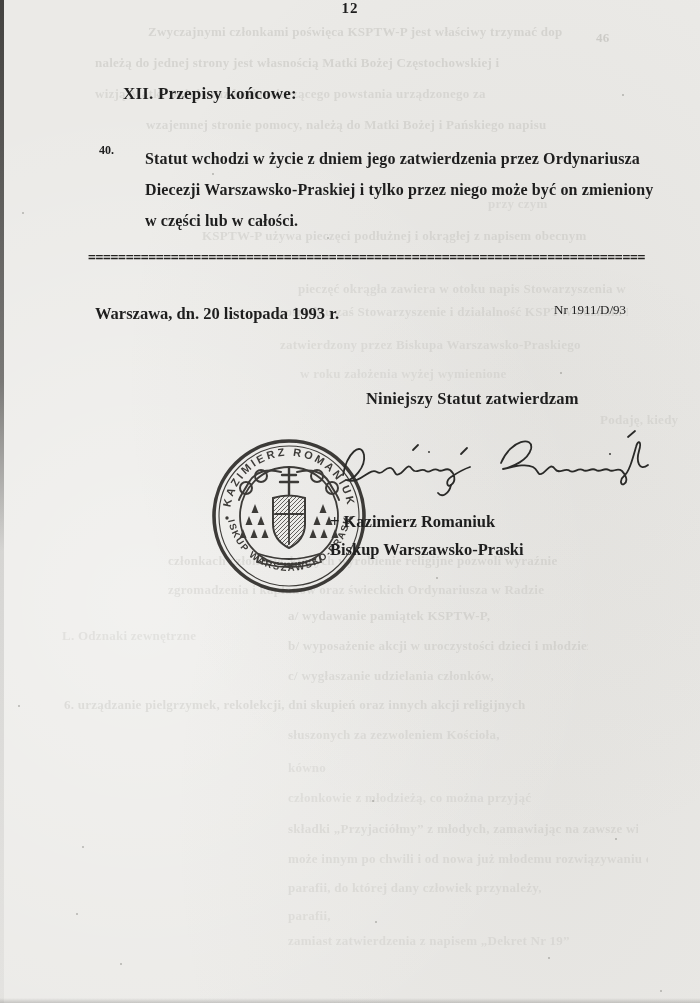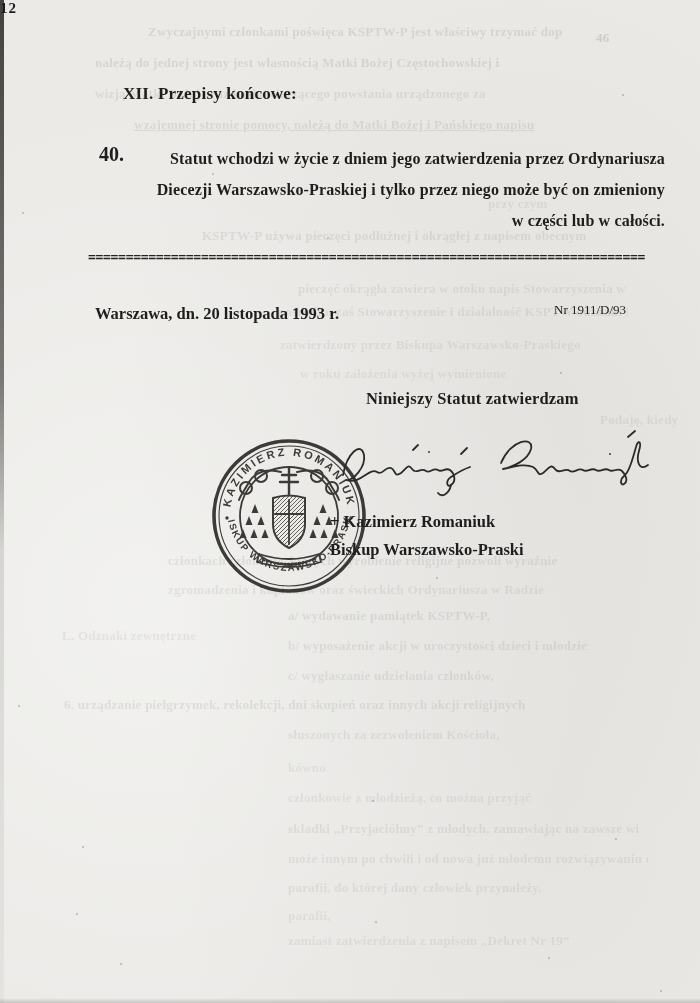--- a/index.html
+++ b/index.html
@@ -19,26 +19,26 @@
   .edge-left{
     position:absolute;left:0;top:0;width:4px;height:1003px;pointer-events:none;
     background:linear-gradient(180deg, rgba(25,24,22,0.80) 0%, rgba(25,24,22,0.55) 38%,
                rgba(25,24,22,0.12) 55%, rgba(25,24,22,0.04) 100%);
   }
   .edge-bottom{
     position:absolute;left:0;bottom:0;width:700px;height:5px;pointer-events:none;
     background:linear-gradient(0deg, rgba(25,24,22,0.18), transparent);
   }
   .txt{position:absolute;white-space:nowrap;}
-  .page-number{left:0;top:31;width:700px;font-size:15px;font-weight:700;letter-spacing:1px;}
+  .page-number{left:0;top:31;width:700px;text-align:center;font-size:15px;font-weight:700;letter-spacing:1px;}
   .heading{left:95;margin-left:28px;}
   .txt.heading{left:95px;top:84px;font-size:17px;font-weight:700;letter-spacing:.2px;}
-  .clause-number{left:99px;top:143px;font-size:20px;font-weight:700;}
+  .clause-number{left:99px;top:143px;font-size:12px;font-weight:700;}
   .clause-lines{position:absolute;left:145px;top:143px;width:520px;font-size:16px;font-weight:700;letter-spacing:.15px;line-height:31px;}
-  .clause-lines div{white-space:nowrap;text-align:right;}
+  .clause-lines div{white-space:nowrap;}
   .separator{
     left:88px;top:249px;width:560px;overflow:hidden;
     font-family:"DejaVu Sans Mono",monospace;font-weight:700;font-size:13px;
     letter-spacing:-0.3px;color:#232220;
   }
   .date-place{left:95px;top:304px;font-size:16.5px;font-weight:700;}
   .date-ref{left:554px;top:302px;font-size:13px;font-weight:400;}
   .approval{left:366px;top:389px;font-size:16.5px;font-weight:700;letter-spacing:.2px;}
   .signatory{
     position:absolute;left:330px;top:508px;width:225px;text-align:left;
@@ -59,21 +59,21 @@
 </head>
 <body>
 
 <div class="page">
 
   <div>
       <div class="bleed" style="top: 24px; left: 148px; width: 415px; opacity: 0.2;">Zwyczajnymi członkami poświęca KSPTW-P jest właściwy trzymać dopo</div>
       <div class="bleed" style="top: 30px; left: 596px; width: 40px; opacity: 0.28;">46</div>
       <div class="bleed" style="top: 55px; left: 95px; width: 465px; opacity: 0.2;">należą do jednej strony jest własnością Matki Bożej Częstochowskiej i</div>
       <div class="bleed" style="top: 86px; left: 95px; width: 470px; opacity: 0.17;">wizją Matki Bożej oraz hasła wierzącego powstania urządzonego za</div>
-      <div class="bleed" style="top: 117px; left: 134px; width: 430px; opacity: 0.18; text-decoration: underline;">wzajemnej stronie pomocy, należą do Matki Bożej i Pańskiego napisu</div>
+      <div class="bleed" style="top: 117px; left: 146px; width: 430px; opacity: 0.18;">wzajemnej stronie pomocy, należą do Matki Bożej i Pańskiego napisu</div>
       <div class="bleed" style="top: 196px; left: 488px; width: 90px; opacity: 0.14;">przy czym</div>
       <div class="bleed" style="top: 228px; left: 170px; width: 400px; opacity: 0.17; margin-left: 32px;">KSPTW-P używa pieczęci podłużnej i okrągłej z napisem obecnym</div>
       <div class="bleed" style="top: 281px; left: 298px; width: 330px; opacity: 0.15;">pieczęć okrągła zawiera w otoku napis Stowarzyszenia w części</div>
       <div class="bleed" style="top: 304px; left: 278px; width: 350px; opacity: 0.15;">pośrodku zaś Stowarzyszenie i działalność KSPTW odznaki Mariańskiej</div>
       <div class="bleed" style="top: 337px; left: 280px; width: 320px; opacity: 0.14;">zatwierdzony przez Biskupa Warszawsko-Praskiego</div>
       <div class="bleed" style="top: 366px; left: 300px; width: 250px; opacity: 0.13;">w roku założenia wyżej wymienione</div>
       <div class="bleed" style="top: 412px; left: 600px; width: 90px; opacity: 0.14;">Podaję, kiedy</div>
       <div class="bleed" style="top: 553px; left: 168px; width: 470px; opacity: 0.16;">członkach członków, których wyrobienie religijne pozwoli wyraźnie</div>
       <div class="bleed" style="top: 582px; left: 168px; width: 480px; opacity: 0.15;">zgromadzenia i kapłanów oraz świeckich Ordynariusza w Radzie</div>
       <div class="bleed" style="top: 608px; left: 288px; width: 230px; opacity: 0.18;">a/ wydawanie pamiątek KSPTW-P,</div>

